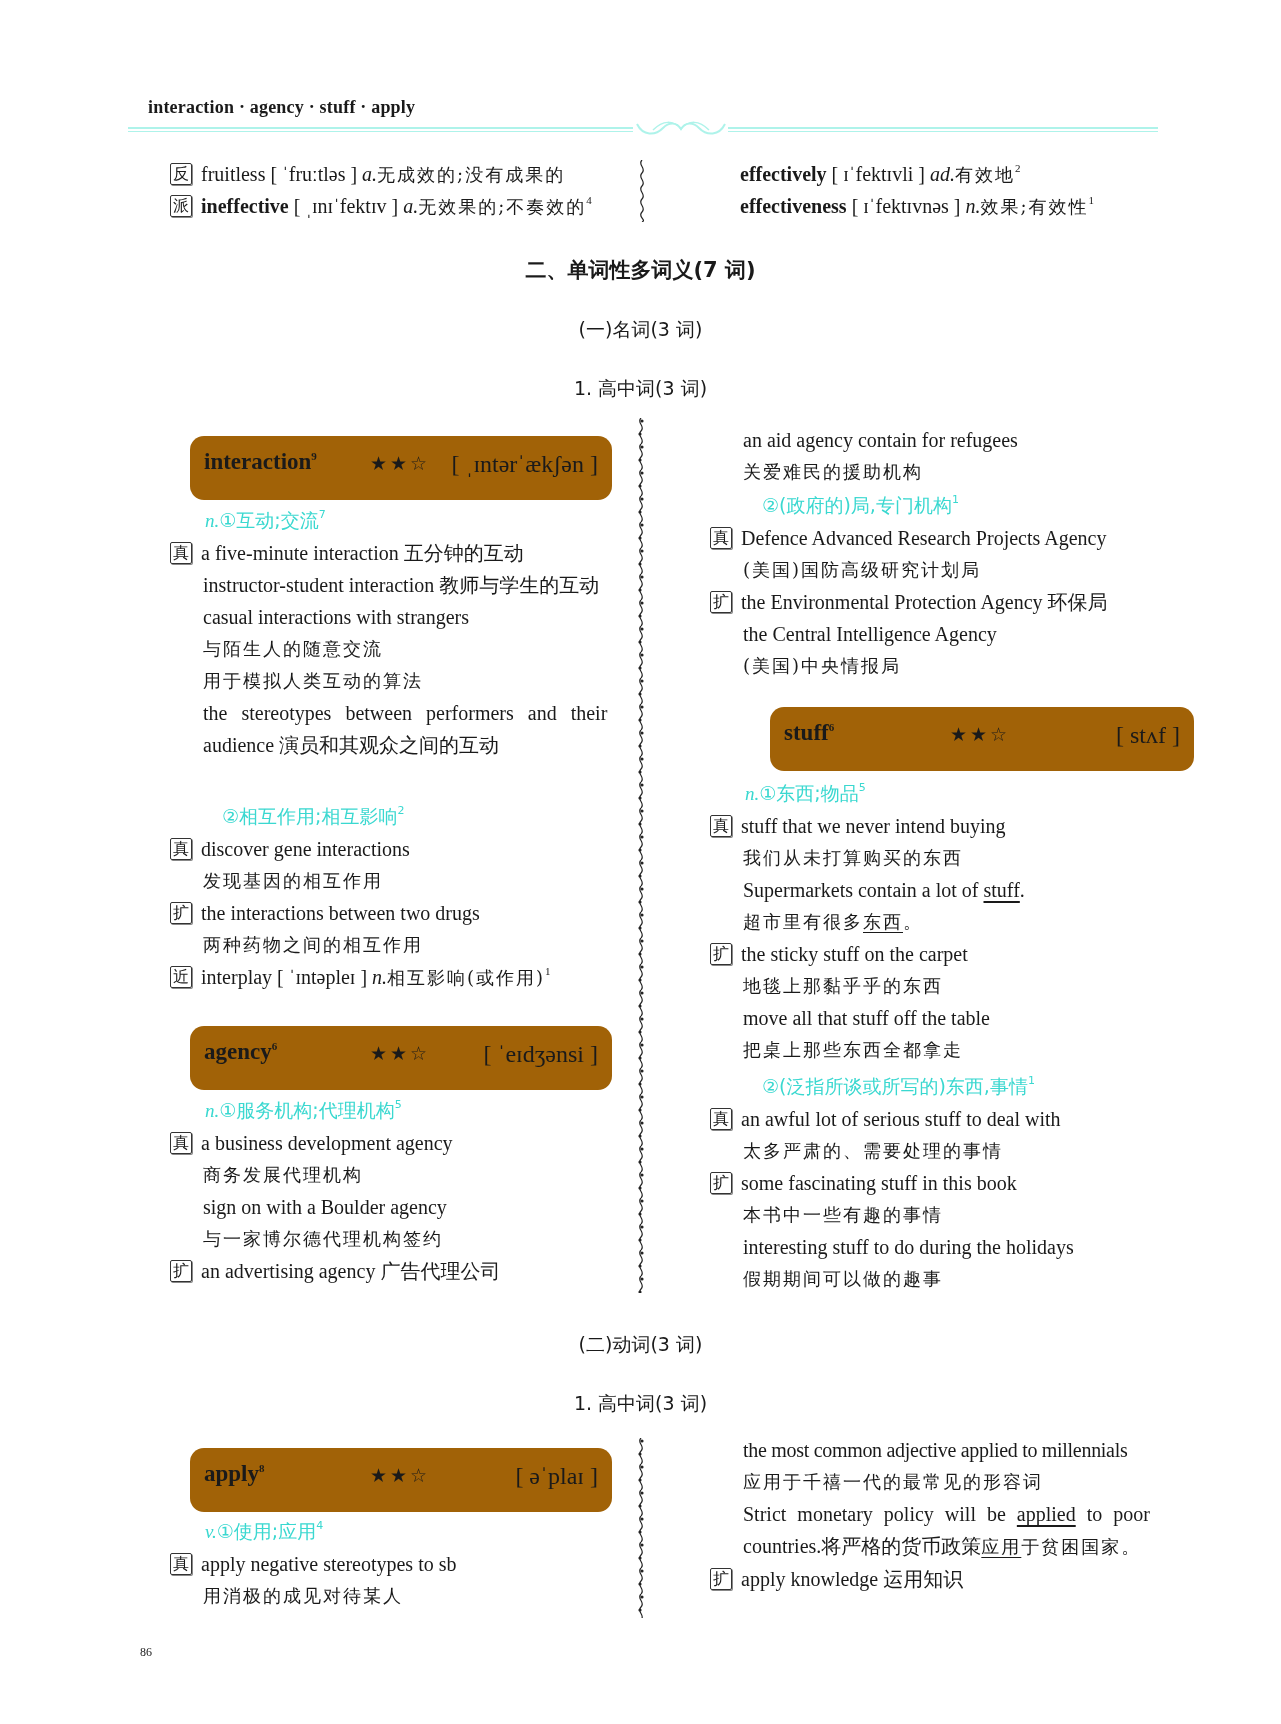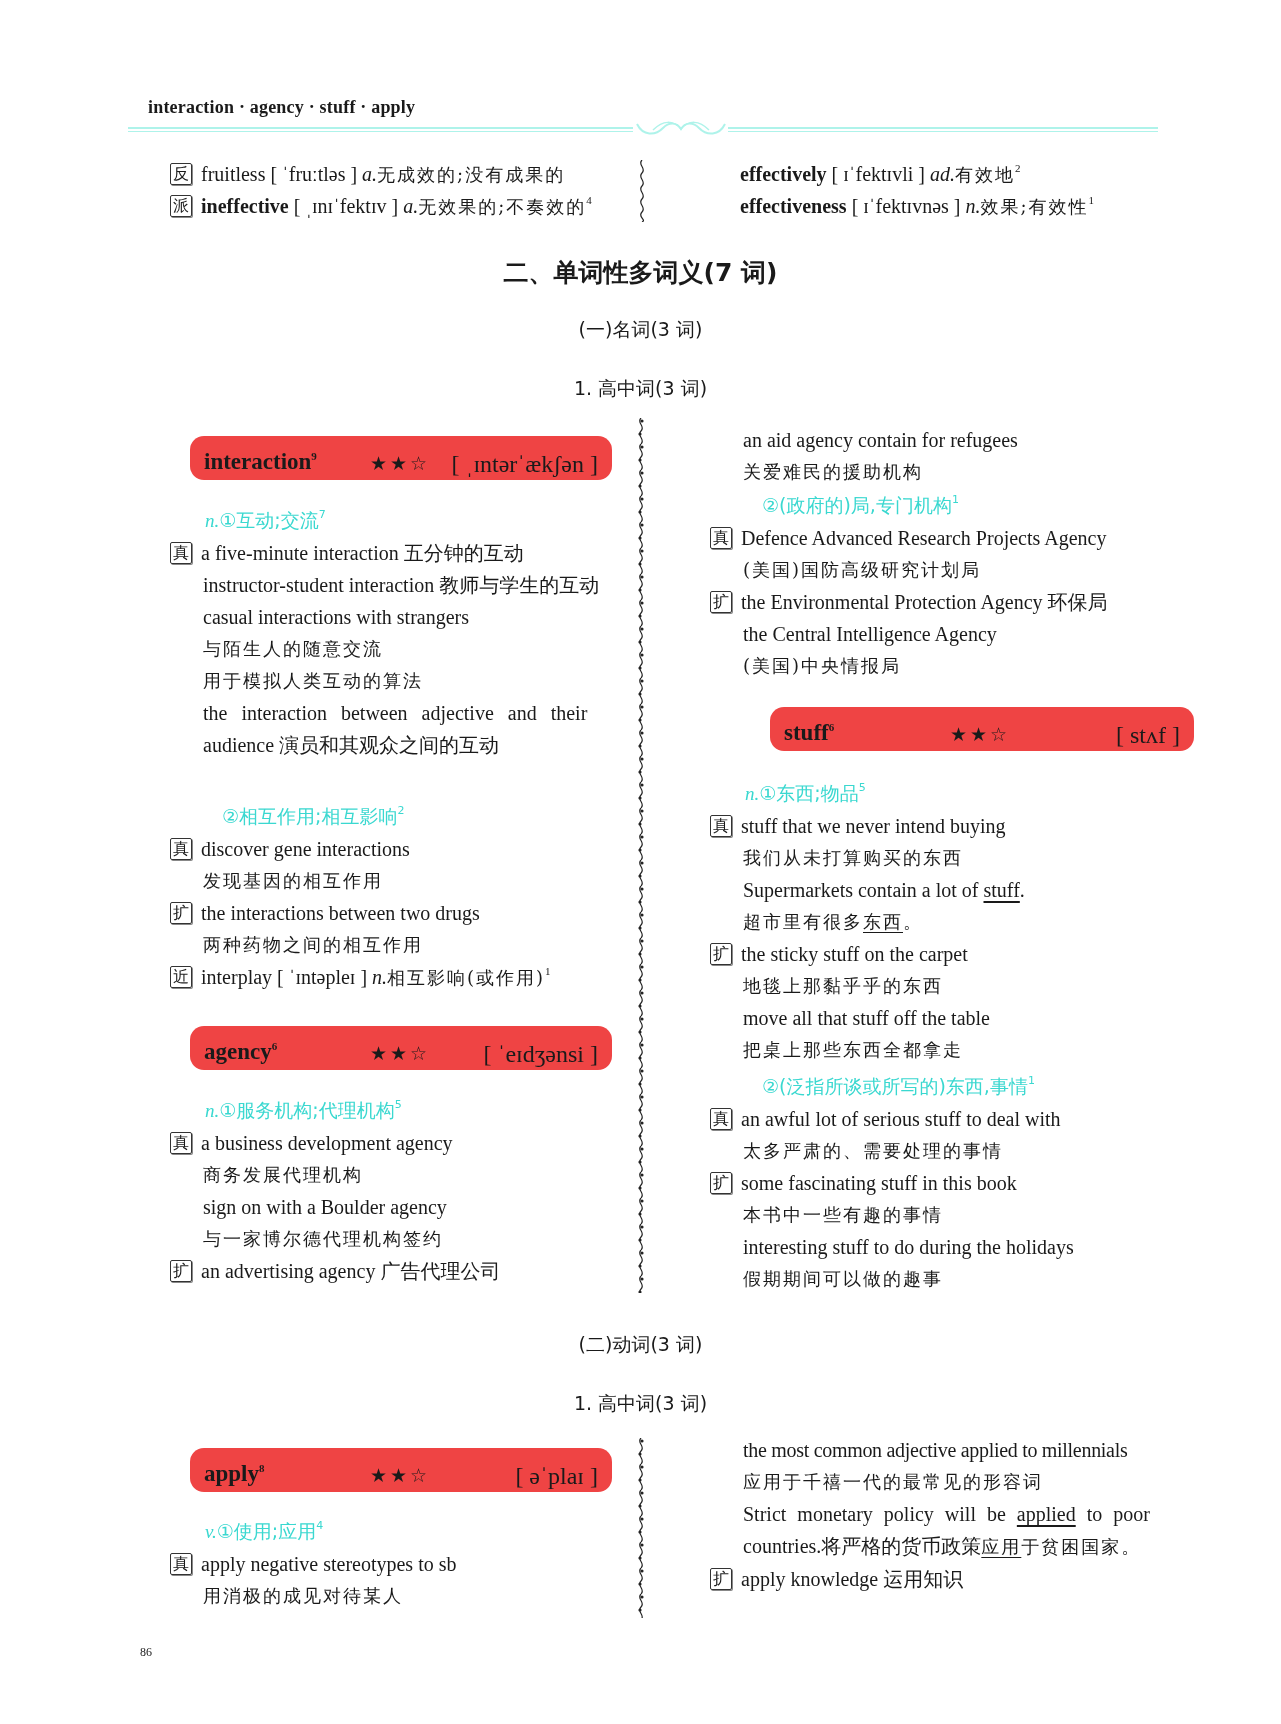--- a/index.html
+++ b/index.html
@@ -17,25 +17,25 @@
   .line { font-size:20px; line-height:32px; white-space:nowrap; }
   .tag { display:inline-block; width:20px; height:20px; line-height:20px; border:1.5px solid #333;
          border-radius:2px; font-size:16px; text-align:center; margin-right:9px; vertical-align:2px;
          box-shadow:1px 1px 0 #888; font-family:"DejaVu Sans",sans-serif; }
   .bold { font-weight:bold; }
   .it { font-style:italic; }
   sup { font-size:11px; vertical-align:9px; line-height:0; }
   .zh { font-family:"DejaVu Serif",serif; font-size:18px; letter-spacing:2px; }
   .u { text-decoration:underline; text-underline-offset:4px; }
 
-  .h1 { font-family:"DejaVu Sans",sans-serif; font-size:25px; font-weight:bold; text-align:center; width:1281px; left:0; }
+  .h1 { font-family:"DejaVu Sans",sans-serif; font-size:21px; font-weight:bold; text-align:center; width:1281px; left:0; }
   .h2 { font-family:"DejaVu Sans",sans-serif; font-size:19px; text-align:center; width:1281px; left:0; }
   .h3 { font-family:"DejaVu Sans",sans-serif; font-size:19px; text-align:center; width:1281px; left:0; }
 
-  .card { background:#ef4444; border-radius:14px; height:44px; }
+  .card { background:#a16207; border-radius:14px; height:64px; }
   .card .word { position:absolute; left:14px; top:13px; font-size:23px; font-weight:bold; }
   .card .stars { position:absolute; font-size:19px; top:16px; font-family:"DejaVu Sans",sans-serif; letter-spacing:3px; }
   .card .ipa { position:absolute; right:14px; top:15px; font-size:24px; }
 
   .sense { color:#3ad8d0; font-family:"DejaVu Sans",sans-serif; font-size:19px; line-height:32px; white-space:nowrap; }
   .sense .pos { font-family:"Liberation Serif",serif; font-style:italic; }
   .page-num { left:140px; top:1645px; font-size:12px; }
 </style>
 </head>
 <body>
@@ -99,21 +99,21 @@
 </div>
 <div class="abs sense" style="left:205px;top:504px;">
   <span class="pos">n.</span><span>①互动;交流</span><sup>7</sup>
 </div>
 <div class="abs" style="left:170px;top:537px;">
   <div class="line"><span class="tag">真</span><span>a five-minute interaction 五分钟的互动</span></div>
   <div class="line" style="padding-left:33px;">instructor-student interaction 教师与学生的互动</div>
   <div class="line" style="padding-left:33px;">casual interactions with strangers</div>
   <div class="line zh" style="padding-left:33px;">与陌生人的随意交流</div>
   <div class="line zh" style="padding-left:33px;">用于模拟人类互动的算法</div>
-  <div class="line" style="padding-left:33px;word-spacing:9px;">the interaction between adjective and their</div>
+  <div class="line" style="padding-left:33px;word-spacing:9px;">the stereotypes between performers and their</div>
   <div class="line" style="padding-left:33px;">audience 演员和其观众之间的互动</div>
 </div>
 <div class="abs sense" style="left:222px;top:800px;">
   <span>②相互作用;相互影响</span><sup>2</sup>
 </div>
 <div class="abs" style="left:170px;top:833px;">
   <div class="line"><span class="tag">真</span><span>discover gene interactions</span></div>
   <div class="line zh" style="padding-left:33px;">发现基因的相互作用</div>
   <div class="line"><span class="tag">扩</span><span>the interactions between two drugs</span></div>
   <div class="line zh" style="padding-left:33px;">两种药物之间的相互作用</div>

